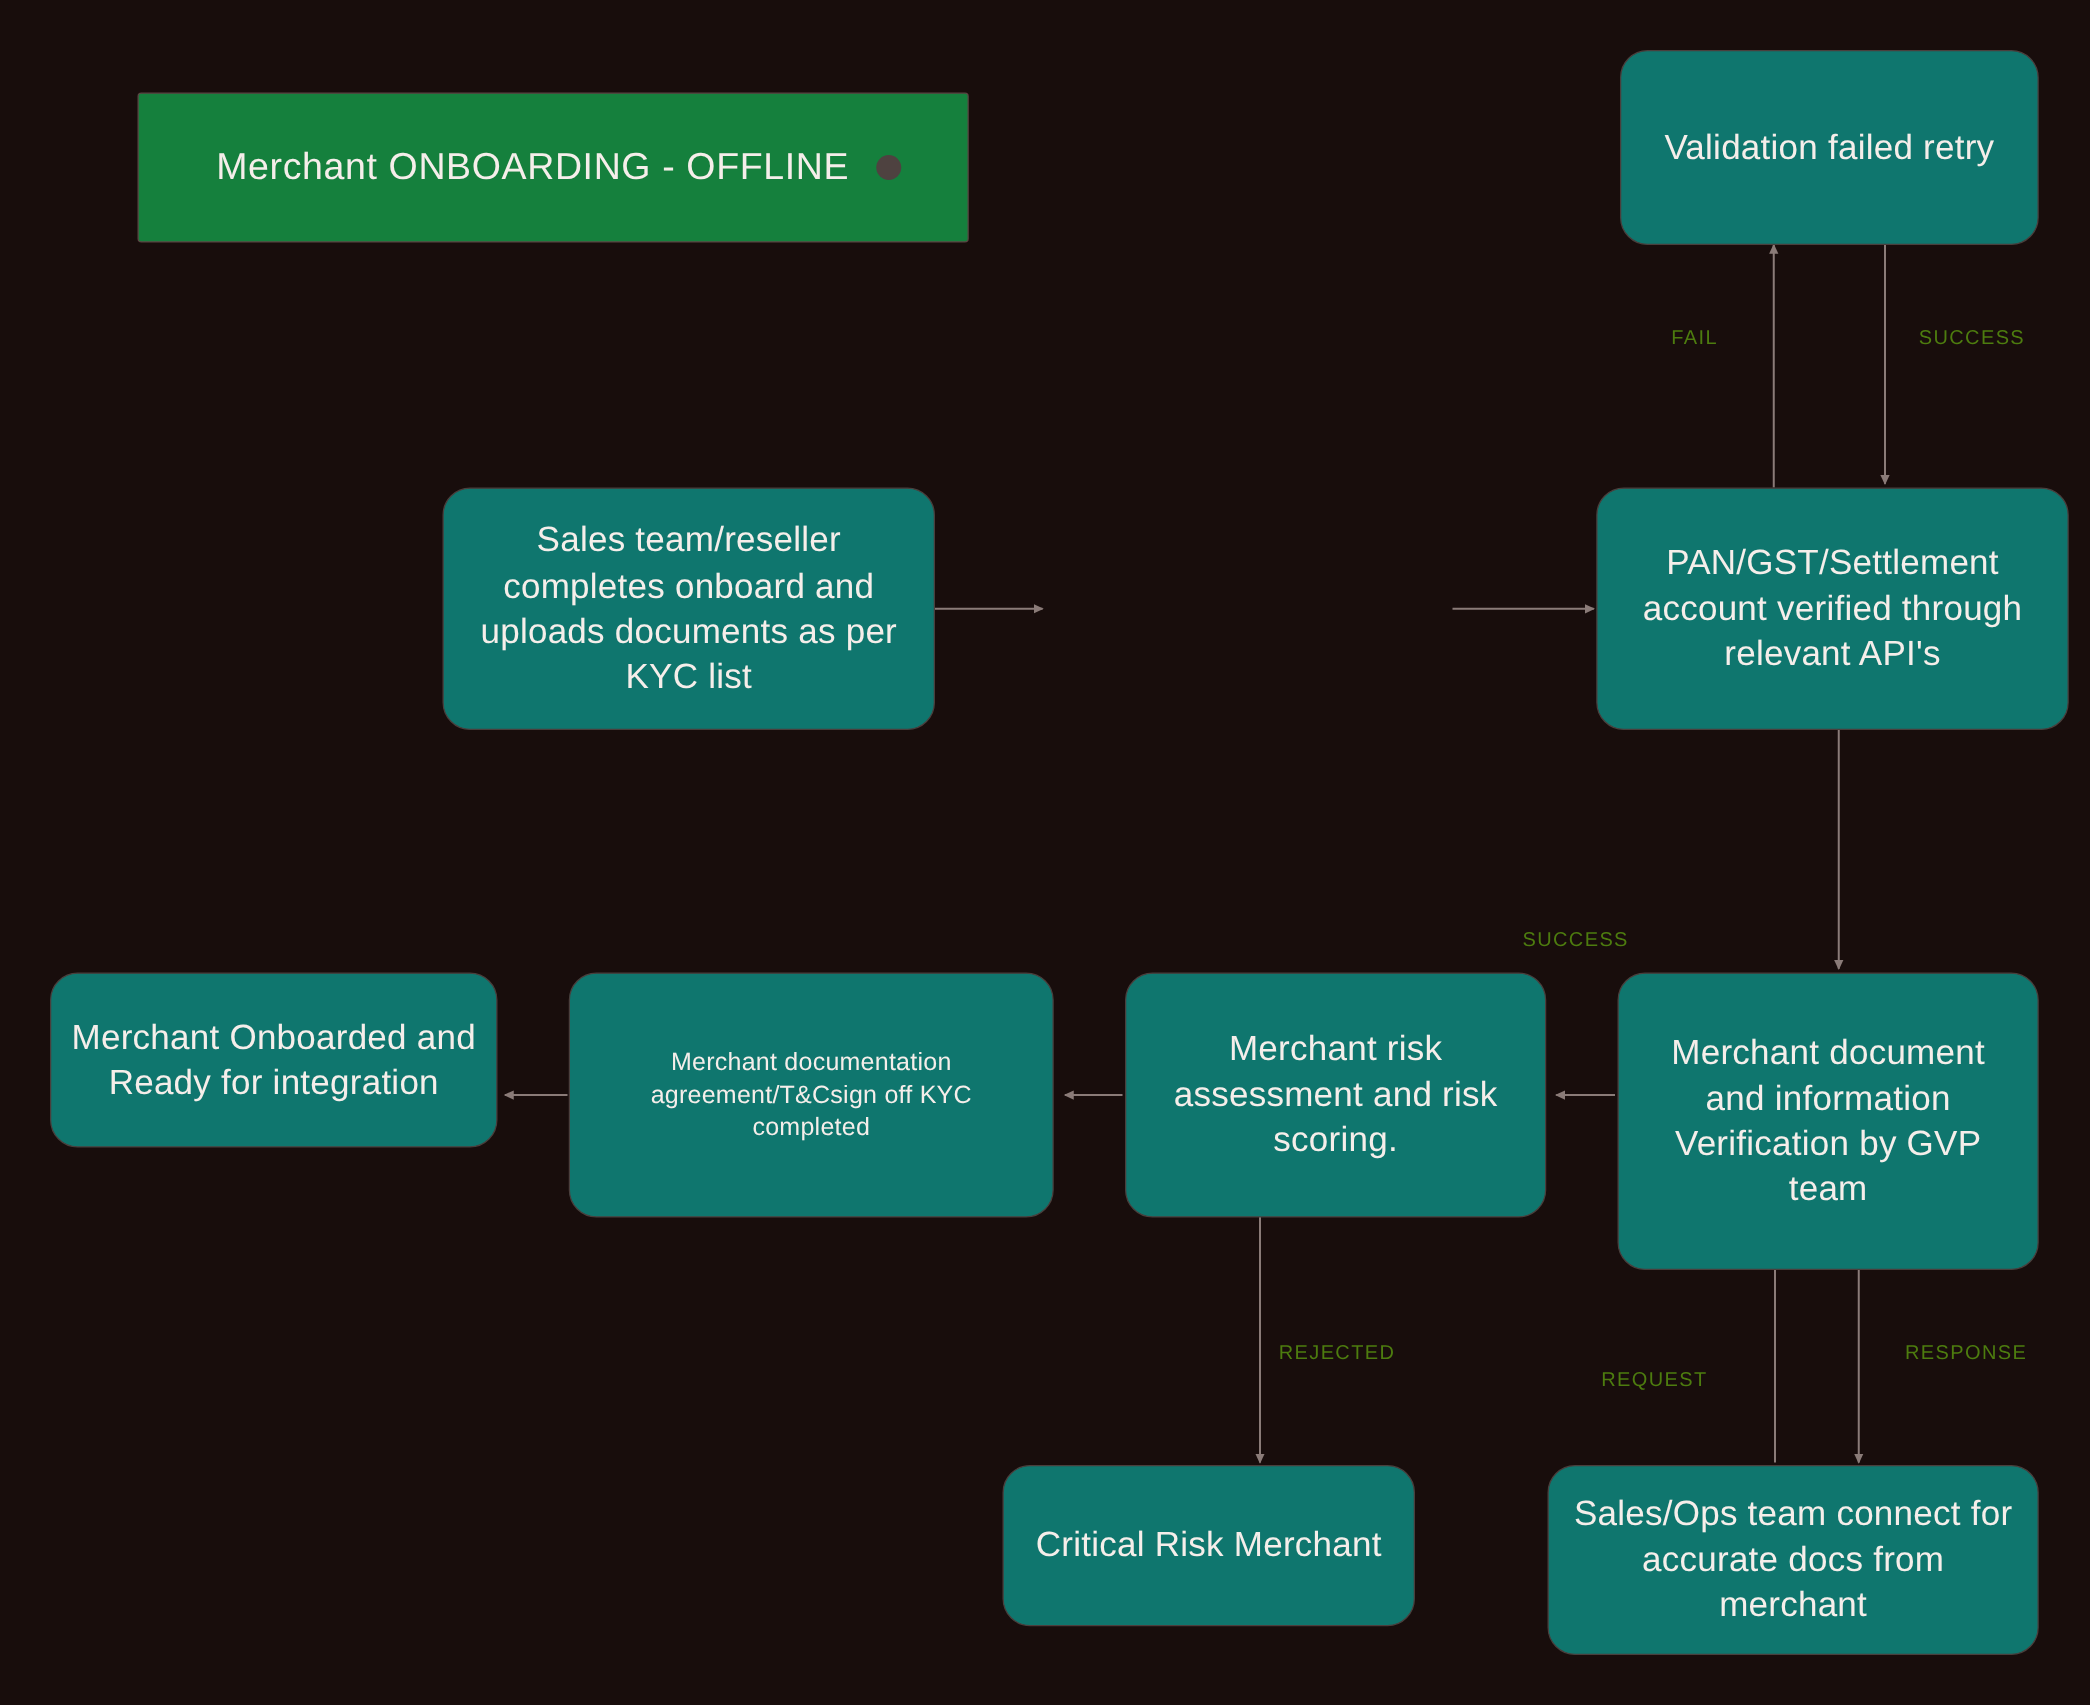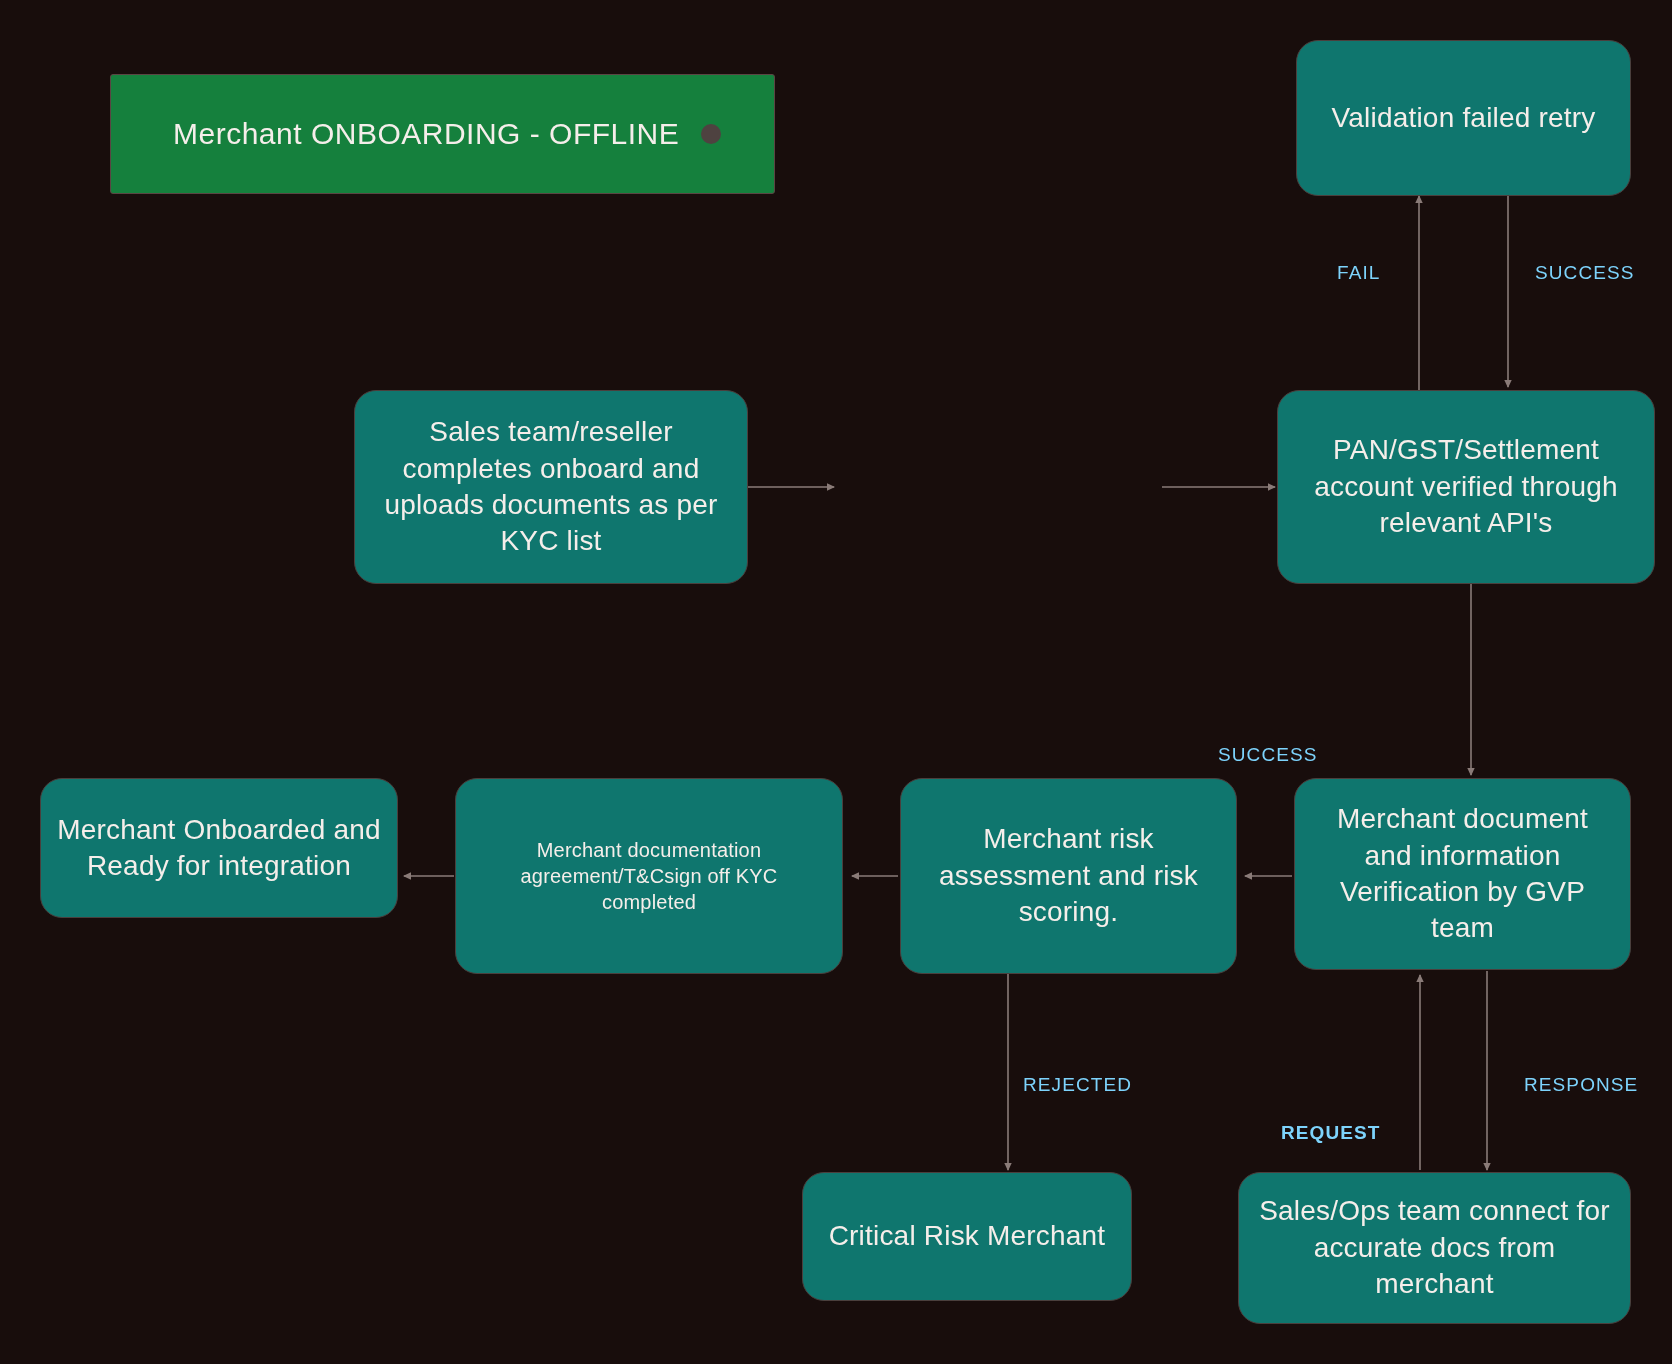--- a/index.html
+++ b/index.html
@@ -45,22 +45,22 @@
     font-weight:300;
   }
   .title-text { font-size:30px; letter-spacing:0.5px; white-space:nowrap; }
   .title-dot {
     width:20px; height:20px; border-radius:50%;
     background:#4e4240;
     flex:0 0 auto;
   }
   .edge-label {
     position:absolute;
-    color:#7dd3fc;
-    font-size:19px;
+    color:#4d7c0f;
+    font-size:16px;
     font-weight:400;
     letter-spacing:1.1px;
     white-space:nowrap;
   }
 </style>
 </head>
 <body>
 
 <div id="canvas">
 
@@ -107,21 +107,21 @@
 
   <div class="node" style="left:322px; top:390px; width:394px; height:194px; font-size:28px;margin-left:32px;">
     <span>Sales team/reseller completes onboard and uploads documents as per KYC list</span>
   </div>
 
 
   <div class="node" style="left:1277px; top:390px; width:378px; height:194px; font-size:28px;">
     <span>PAN/GST/Settlement account verified through relevant API's</span>
   </div>
 
-  <div class="node" style="left:1294px; top:778px; width:337px; height:192px; font-size:28px;">
+  <div class="node" style="left:1294px; top:778px; width:337px; height:238px; font-size:28px;">
     <span>Merchant document and information Verification by GVP team</span>
   </div>
 
   <div class="node" style="left:900px; top:778px; width:337px; height:196px; font-size:28px;">
     <span>Merchant risk assessment and risk scoring.</span>
   </div>
 
   <div class="node" style="left:455px; top:778px; width:388px; height:196px; font-size:20px;">
     <span>Merchant documentation agreement/T&amp;Csign off KYC completed</span>
   </div>
@@ -139,17 +139,17 @@
   </div>
 
   <div class="edge-label" style="left:1337px; top:262px;">FAIL</div>
 
   <div class="edge-label" style="left:1535px; top:262px;">SUCCESS</div>
 
   <div class="edge-label" style="left:1218px; top:744px;">SUCCESS</div>
 
   <div class="edge-label" style="left:1023px; top:1074px;">REJECTED</div>
 
-  <div class="edge-label" style="left:1281px; top:1122px;font-weight:bold;">REQUEST</div>
+  <div class="edge-label" style="left:1281px; top:1096px;">REQUEST</div>
 
   <div class="edge-label" style="left:1524px; top:1074px;">RESPONSE</div>
 
 </div>
 
 </body></html>

